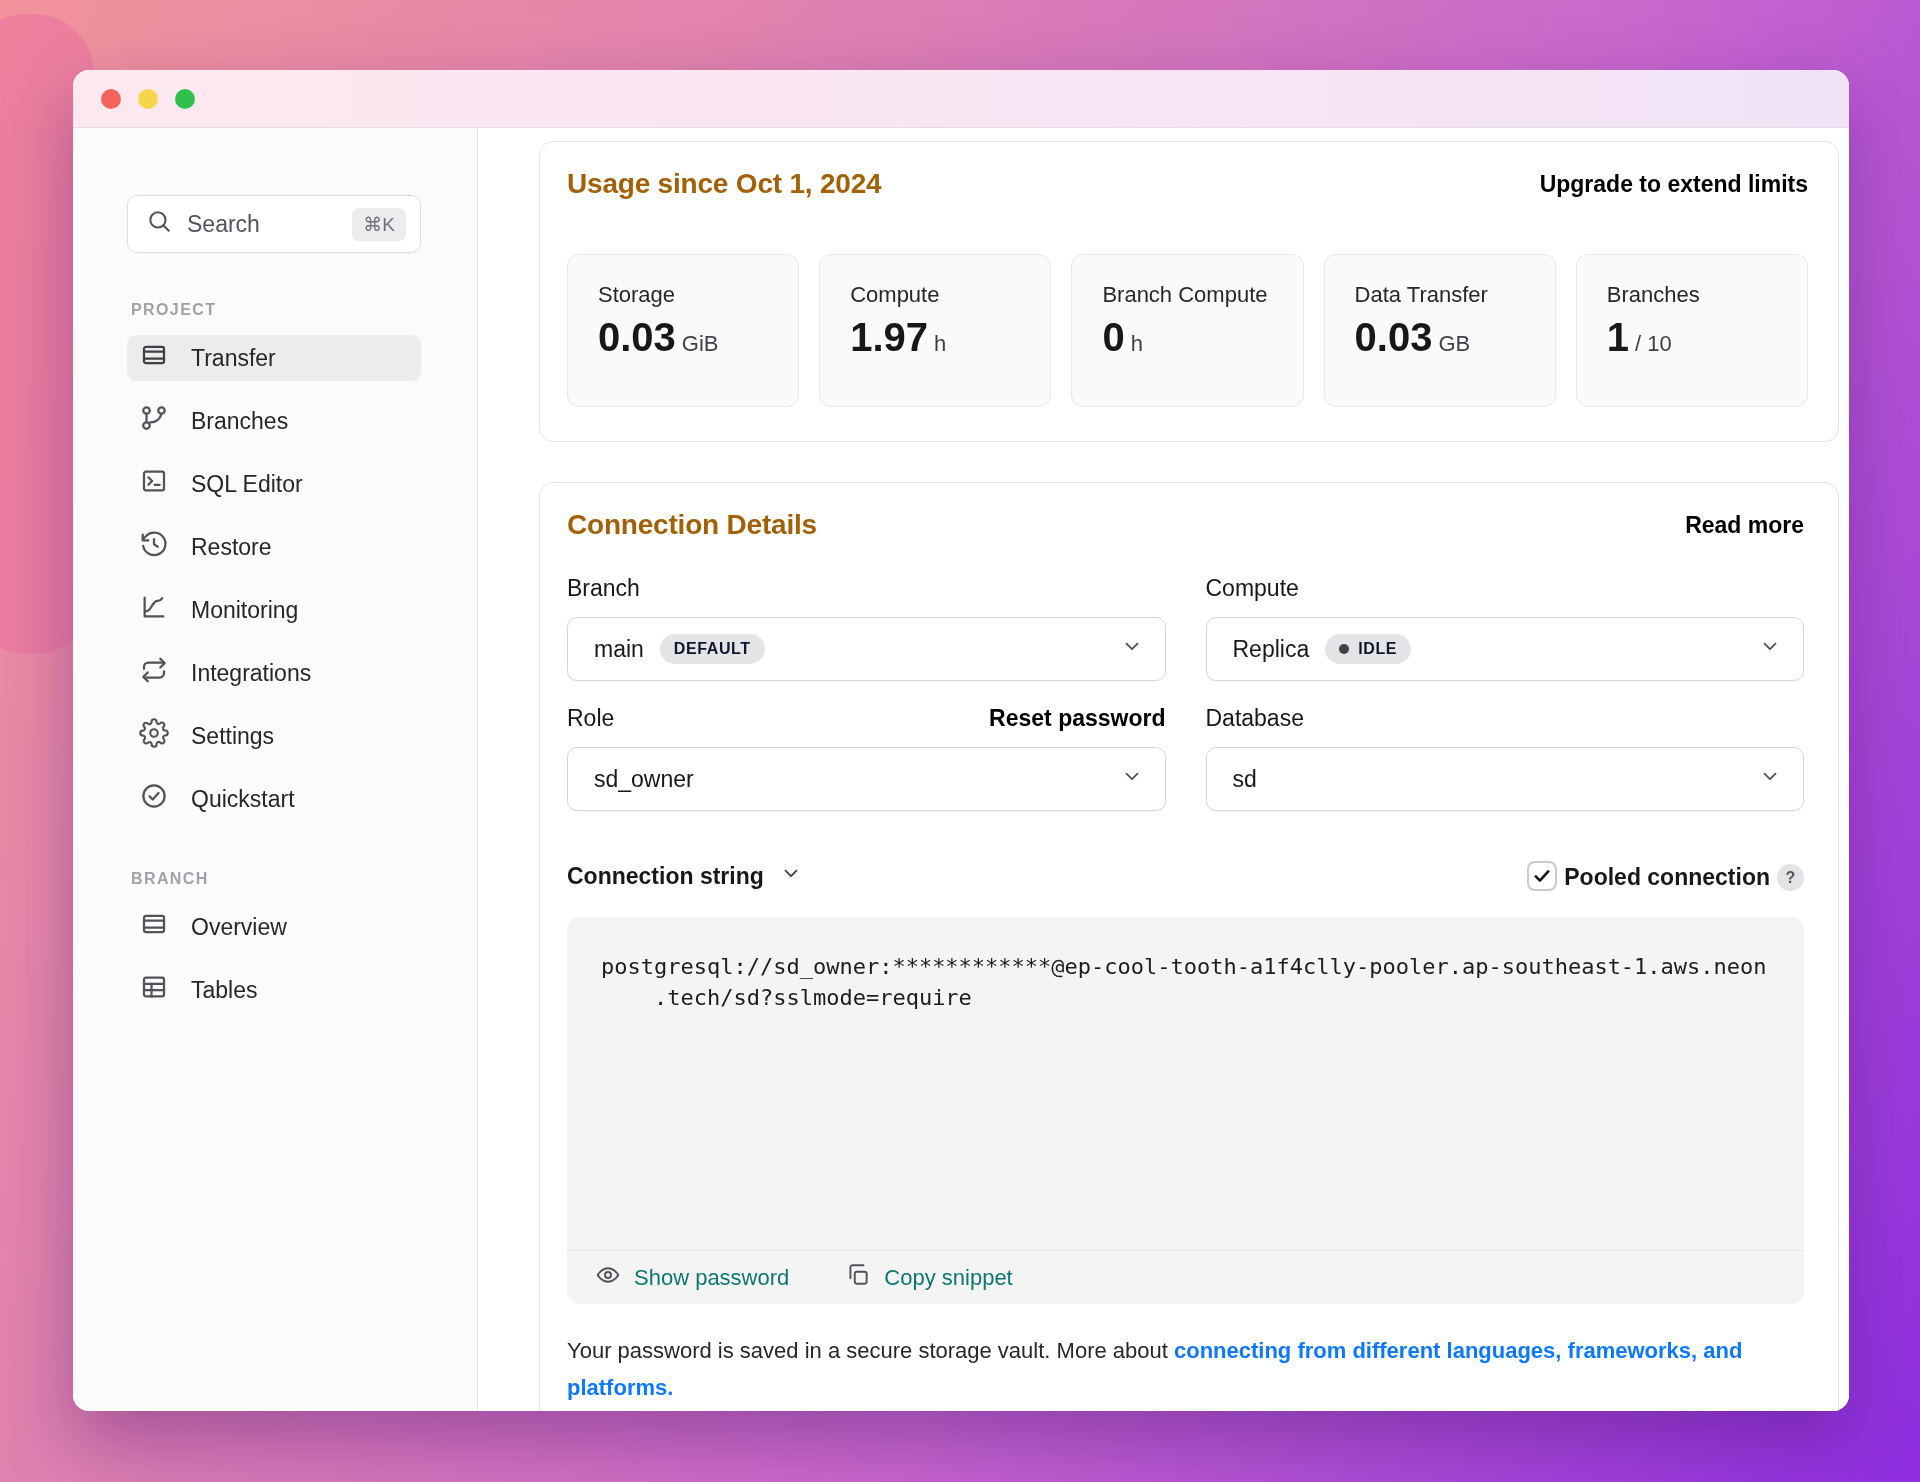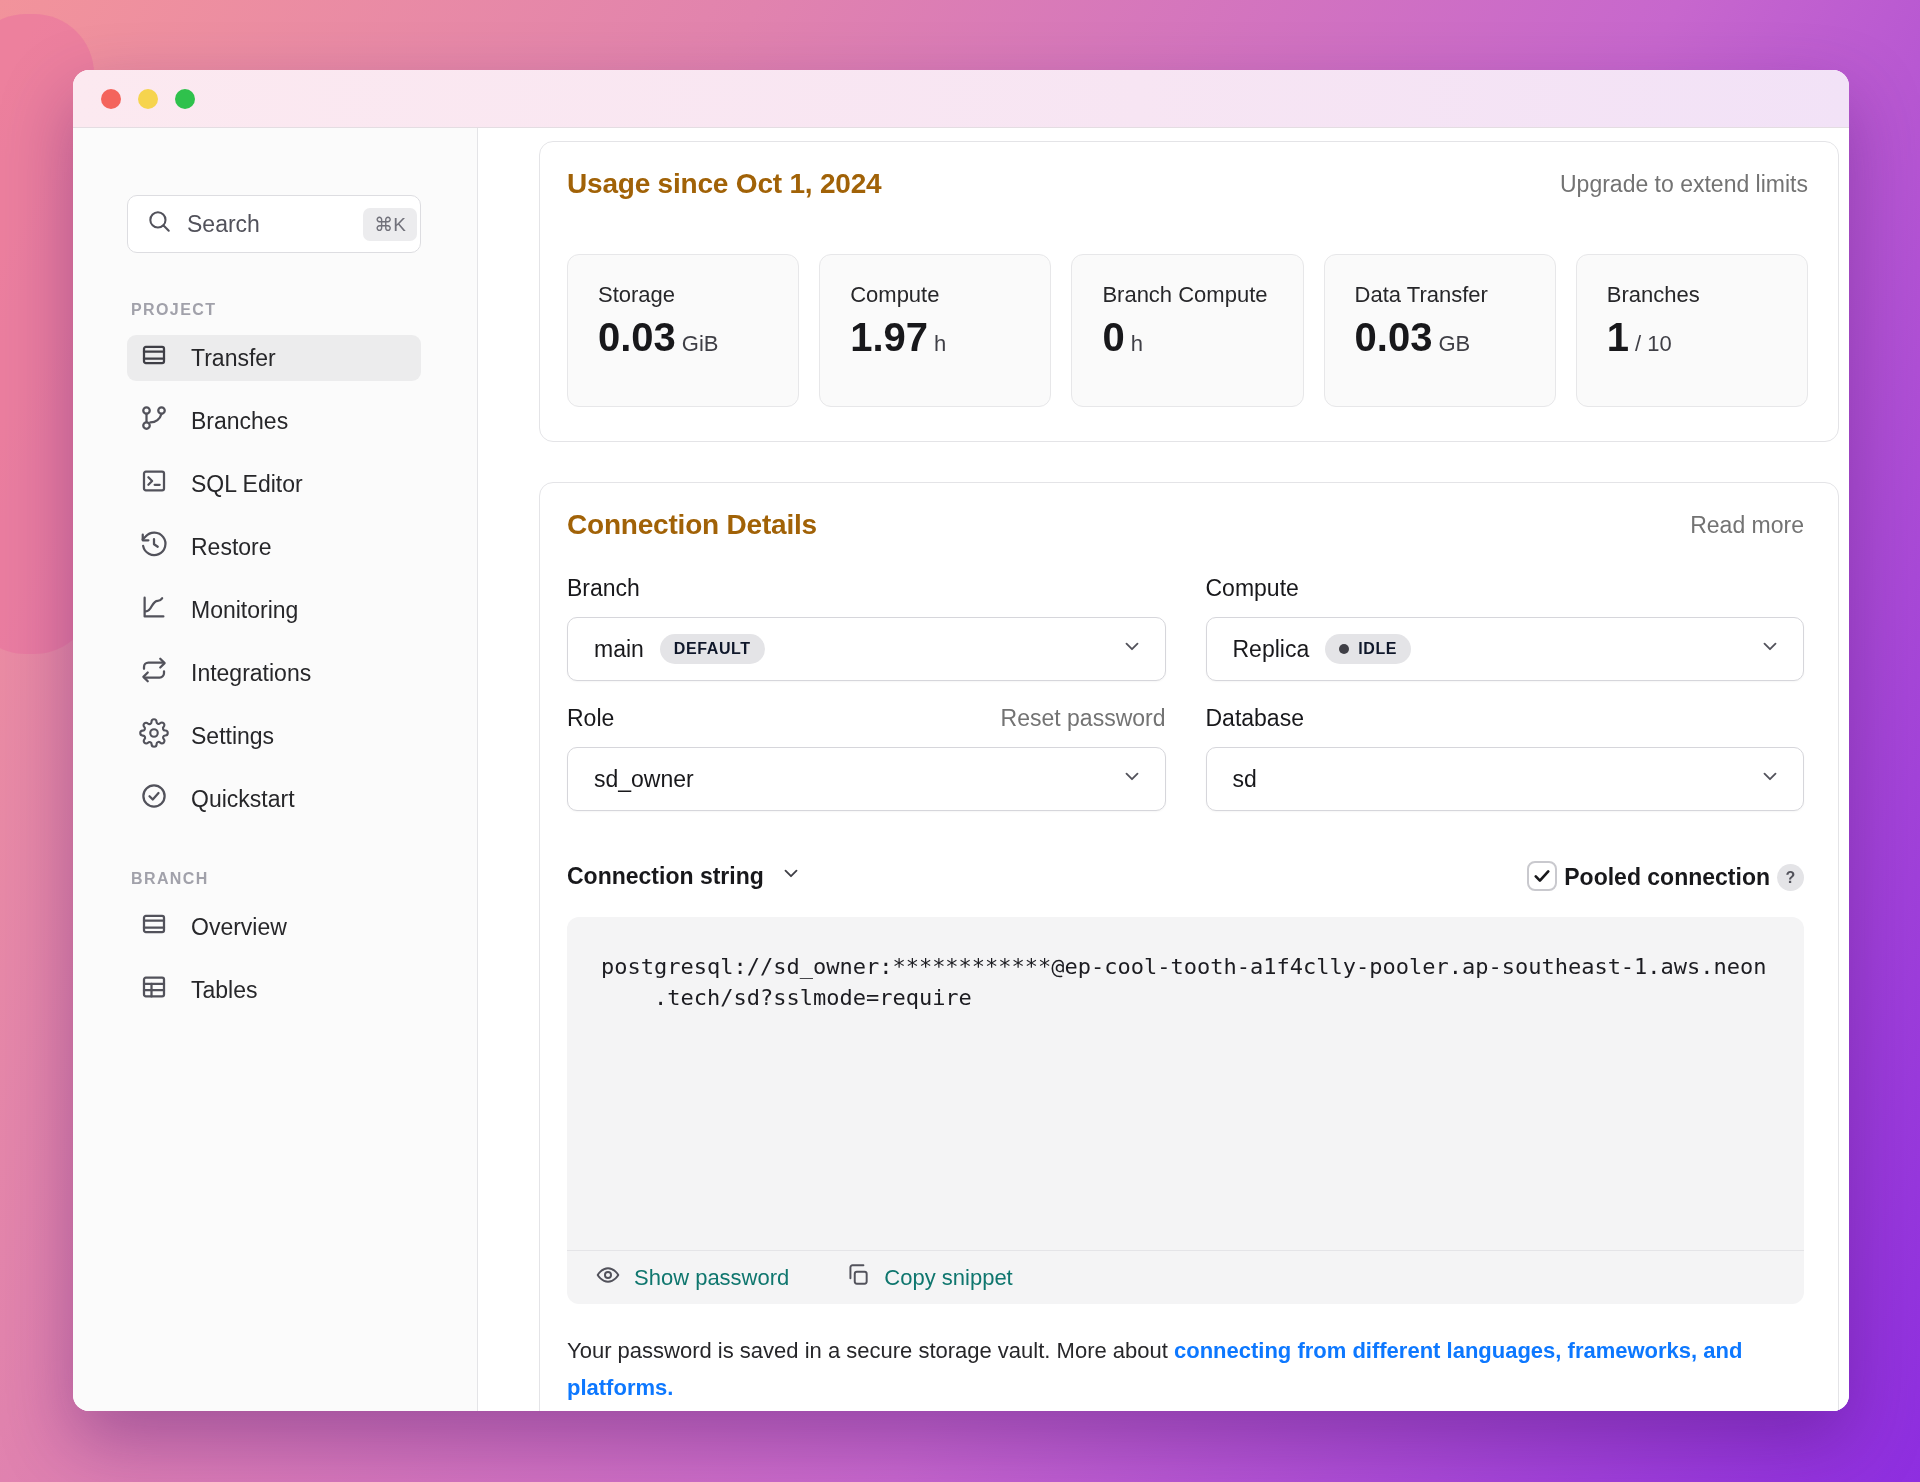--- a/index.html
+++ b/index.html
@@ -19,39 +19,39 @@
   .tl { width:20px; height:20px; border-radius:50%; display:inline-block; }
   .tl.red { background:#f4645c; } .tl.yellow { background:#f6d círculo } 
   .tl.yellow { background:#f6d44e; } .tl.green { background:#2fc14c; }
 
   .content { display:flex; height:1283px; }
 
   
   .sidebar { width:405px; background:#fbfbfb; border-right:1px solid #e4e4e7;
     padding:67px 56px 0 54px; flex:none; }
   .search { height:58px; border:1px solid #dddde1; border-radius:10px; background:#fff;
-    display:flex; align-items:center; padding:0 3px 0 18px; gap:15px; color:#52525b;
+    display:flex; align-items:center; padding:0 14px 0 18px; gap:15px; color:#52525b;
     font-size:23px; cursor:pointer; }
   .search svg { flex:none; }
   .kbd { margin-left:auto; background:#ececee; border-radius:7px; padding:5px 11px;
     font-size:19px; color:#71717a; }
   .section-label { margin:48px 0 16px 4px; font-size:16px; font-weight:700;
     letter-spacing:1.4px; color:#a1a1aa; }
   .nav-item { height:46px; display:flex; align-items:center; gap:22px; padding:0 12px;
     border-radius:9px; margin-bottom:17px; color:#27272a; font-size:23px; cursor:pointer; }
   .nav-item svg { color:#52525b; flex:none; }
   .nav-item.active { background:#ececed; font-weight:500; }
   .nav-item.active svg { color:#3f3f46; }
 
   
   .main { flex:1; background:#fff; padding:13px 9px 0 61px; }
   .card { border:1px solid #e4e4e7; border-radius:14px; background:#fff; width:1300px; }
   .card-head { display:flex; justify-content:space-between; align-items:center; }
   .card-head h2 { font-size:28px; font-weight:600; color:#a16207; letter-spacing:-.2px; }
-  .blue-link { color:#737373; font-size:23px; font-weight:400; text-decoration:none; cursor:pointer; }
+  .blue-link { color:#000000; font-size:23px; font-weight:700; text-decoration:none; cursor:pointer; }
 
   .usage-card { padding:26px 30px 34px 27px; }
   .metrics { display:grid; grid-template-columns:repeat(5,1fr); gap:20px; margin-top:26px; }
   .metric { background:#fafafa; border:1px solid #e7e7e9; border-radius:12px;
     padding:26px 16px 0 30px; height:153px;margin-top:28px; }
   .metric-label { font-size:22px; color:#27272a; line-height:28px; }
   .metric-value { margin-top:6px; font-size:40px; font-weight:700; color:#18181b; white-space:nowrap; }
   .metric-unit { font-size:22px; font-weight:400; color:#3f3f46; margin-left:6px; }
 
   .conn-card { margin-top:40px; padding:26px 34px 30px 27px; }

